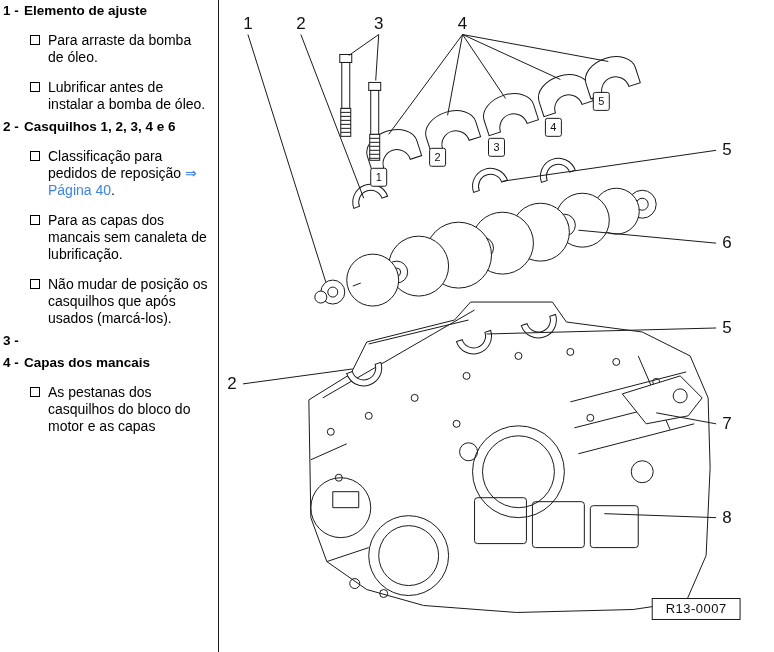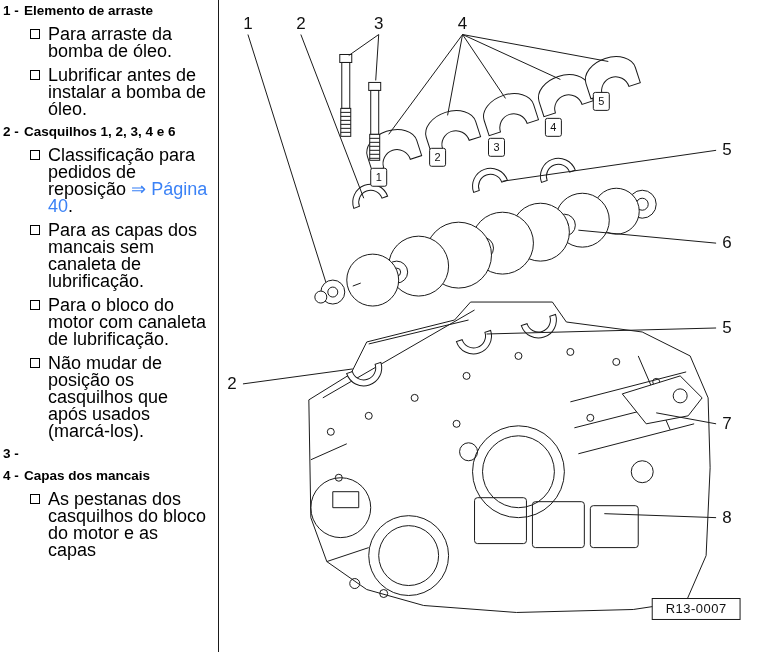--- a/index.html
+++ b/index.html
@@ -5,41 +5,41 @@
   * { box-sizing: border-box; margin: 0; padding: 0; }
   html,body { background:#fff; }
   body { font-family: "Liberation Sans", sans-serif; color:#000; }
   .page { position:relative; width:774px; height:652px; background:#fff; display:flex; overflow:hidden; }
   .text-col { flex:0 0 218px; width:218px; padding:2px 8px 0 3px; }
   .diagram-col { flex:1; position:relative; border-left:1px solid #1a1a1a; }
   .pl-item { margin-bottom:5px; }
   .pl-head { display:flex; font-weight:bold; font-size:13.5px; line-height:17px; }
   .pl-num { flex:0 0 21px; width:21px; }
   .pl-title { flex:1; }
-  .pl-bullet { display:flex; margin-left:27px; margin-top:7px; font-size:18px; line-height:17px; }
+  .pl-bullet { display:flex; margin-left:27px; margin-top:13px; font-size:14px; line-height:17px; }
   .pl-box { flex:0 0 10px; width:10px; height:10px; border:1.5px solid #000; margin:3px 8px 0 0; }
   .pl-text { flex:1; }
   .red-link { color:#3b82f6; text-decoration:none; cursor:pointer; }
   svg { display:block; }
   svg text { font-family:"Liberation Sans", sans-serif; fill:#111; }
   .callout-num { font-size:17px; }
   .tag-num { font-size:11px; }
   .figref { font-size:13px; letter-spacing:0.5px; }
 </style>
 </head>
 <body>
 
 <div class="page">
 
   <div class="text-col">
 
     <div class="pl-item">
       <div class="pl-head">
         <span class="pl-num">1 -</span>
-        <span class="pl-title">Elemento de arraste</span>
+        <span class="pl-title">Elemento de ajuste</span>
       </div>
       <div class="pl-bullet">
         <span class="pl-box"></span>
         <span class="pl-text">Para arraste da bomba de óleo.</span>
       </div>
       <div class="pl-bullet">
         <span class="pl-box"></span>
         <span class="pl-text">Lubrificar antes de instalar a bomba de óleo.</span>
       </div>
     </div>
@@ -49,24 +49,20 @@
         <span class="pl-num">2 -</span>
         <span class="pl-title">Casquilhos 1, 2, 3, 4 e 6</span>
       </div>
       <div class="pl-bullet">
         <span class="pl-box"></span>
         <span class="pl-text"><span>Classificação para pedidos de reposição </span><a class="red-link">⇒ Página 40</a><span>.</span></span>
       </div>
       <div class="pl-bullet">
         <span class="pl-box"></span>
         <span class="pl-text">Para as capas dos mancais sem canaleta de lubrificação.</span>
-      </div>
-      <div class="pl-bullet">
-        <span class="pl-box"></span>
-        <span class="pl-text">Para o bloco do motor com canaleta de lubrificação.</span>
       </div>
       <div class="pl-bullet">
         <span class="pl-box"></span>
         <span class="pl-text">Não mudar de posição os casquilhos que após usados (marcá-los).</span>
       </div>
     </div>
 
     <div class="pl-item">
       <div class="pl-head">
         <span class="pl-num">3 -</span>

